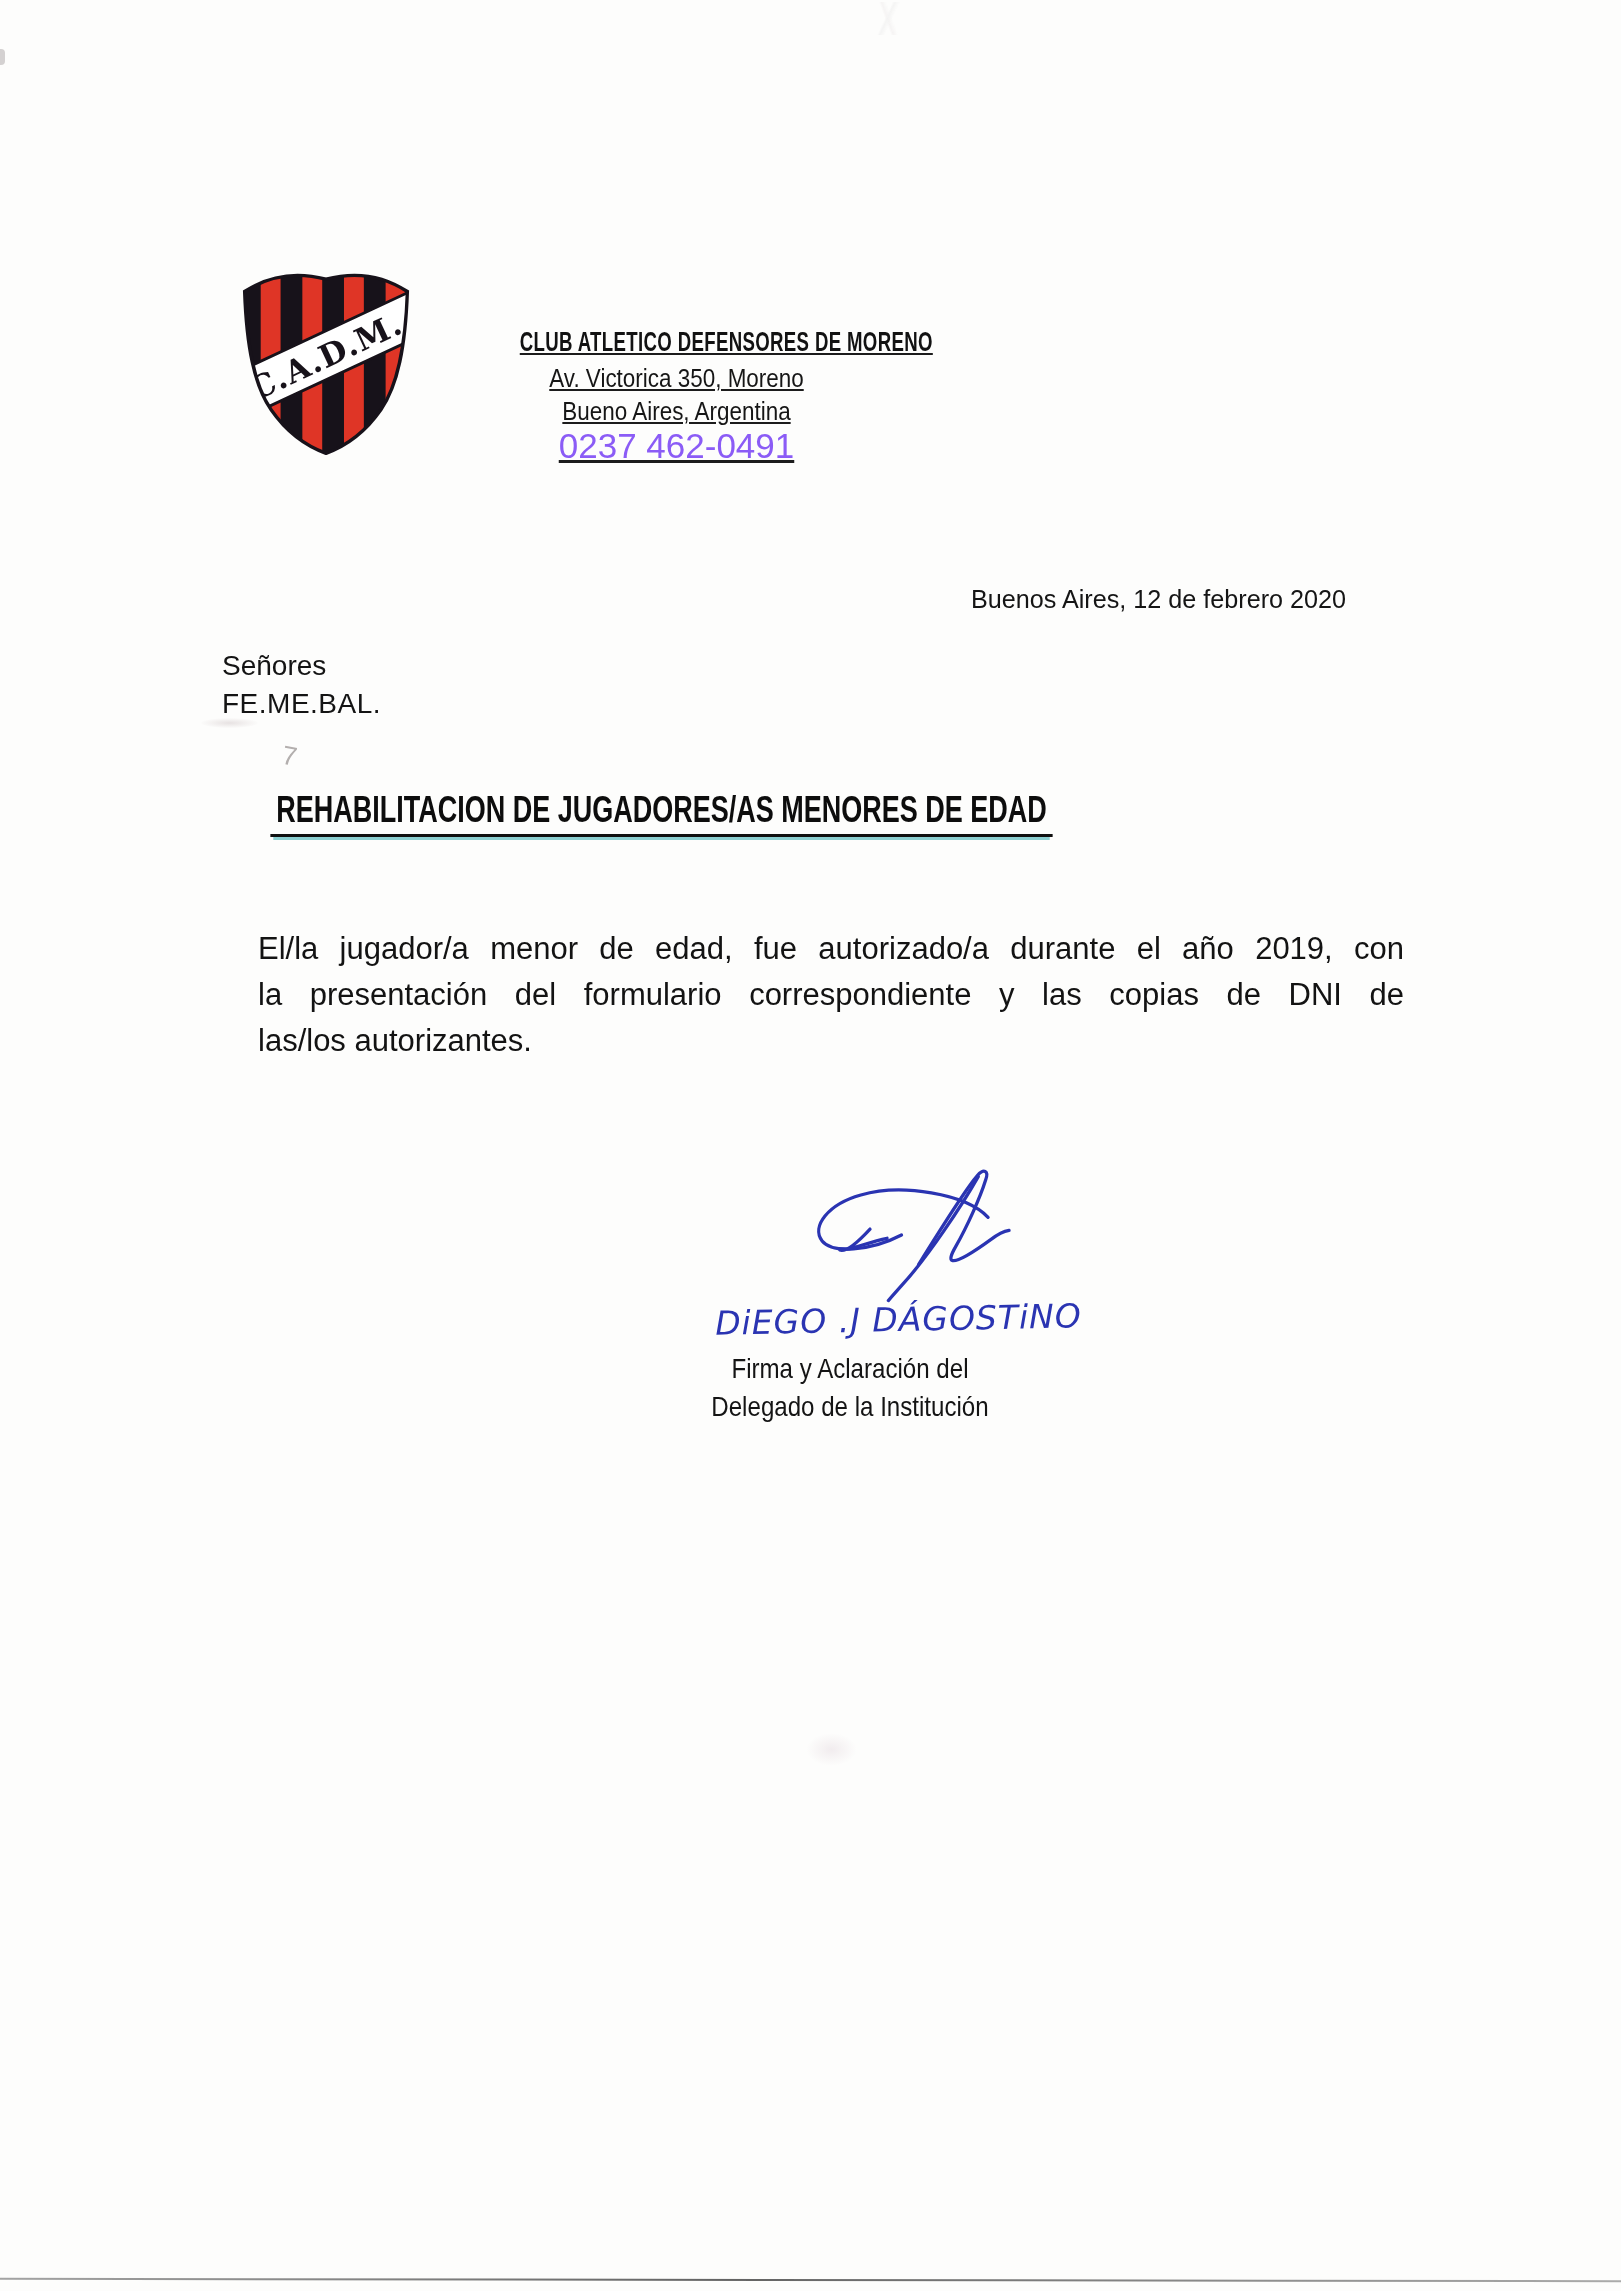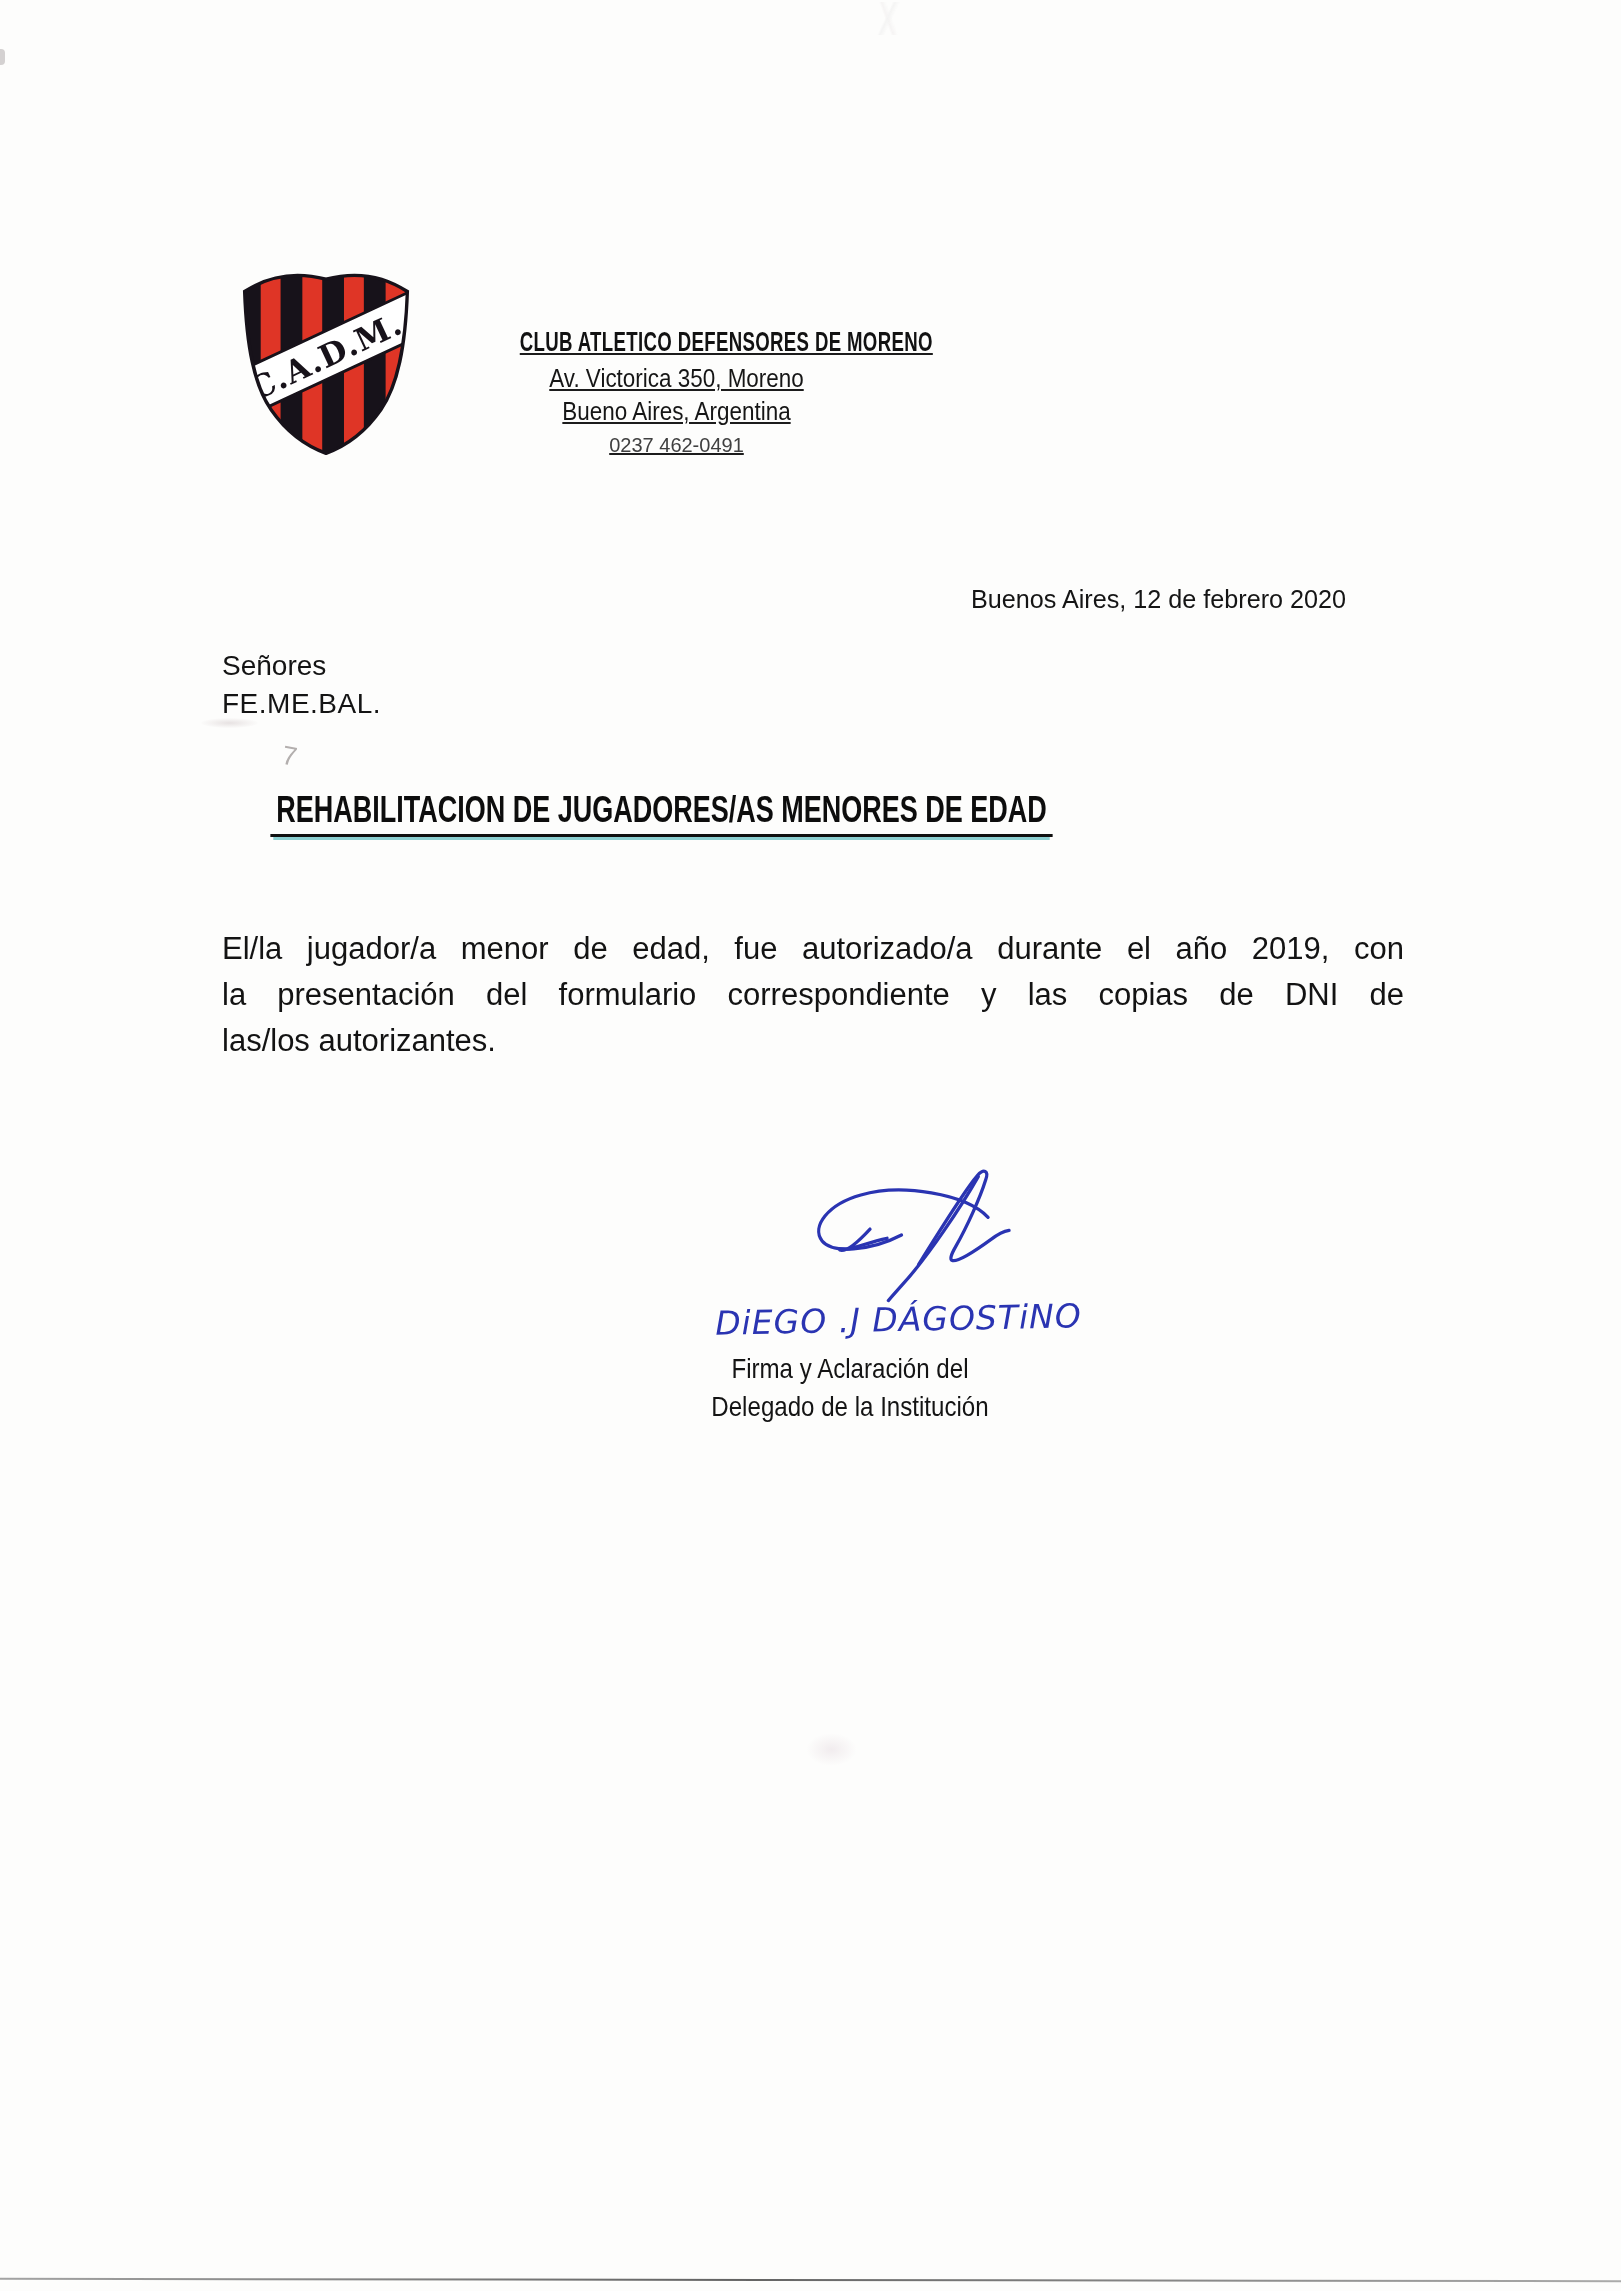--- a/index.html
+++ b/index.html
@@ -12,37 +12,37 @@
   
   .logo{position:absolute;left:231px;top:265px;width:190px;height:194px;}
   .header-info{position:absolute;left:446px;top:326px;width:461px;text-align:center;text-decoration:underline;}
   .club-name{
     display:block;font-weight:bold;font-size:27.4px;line-height:31px;white-space:nowrap;
     transform:scaleX(.68);transform-origin:center;letter-spacing:0.5px;color:#121212;
   }
   .addr{display:block;font-size:25.5px;line-height:33px;white-space:nowrap;
     transform:scaleX(.88);transform-origin:center;color:#161616;}
   .addr.first{margin-top:4.9px;}
-  .phone{display:block;font-size:20px;line-height:35px;white-space:nowrap;color:#404040;}
+  .phone{display:block;font-size:35px;line-height:35px;white-space:nowrap;color:#8b5cf6;}
   
   .date-line{position:absolute;left:971px;top:584px;font-size:26.5px;white-space:nowrap;
     transform:scaleX(.95);transform-origin:left center;color:#151515;}
   .recipient{position:absolute;left:222px;top:647px;font-size:28px;line-height:38px;color:#141414;}
   .recipient .l2{letter-spacing:0.5px;text-align:right;}
   .stray-mark{position:absolute;left:282px;top:741px;font-size:26.5px;color:#9b9594;
     transform:rotate(10deg);opacity:.75;}
   .title-wrap{position:absolute;left:0;top:790px;width:1344px;text-align:center;padding-right:21.6px;box-sizing:border-box;}
   .title{
     display:inline-block;font-weight:bold;font-size:36px;line-height:39px;white-space:nowrap;
     transform:scaleX(.75);transform-origin:center;color:#0d0d0d;letter-spacing:0;
     border-bottom:3.9px solid #101010;padding:0 7.8px 4.9px 7.8px;
     box-shadow:0 6.9px 0 -3.9px rgba(0,150,158,.45);
   }
   .body-text{position:absolute;left:222px;top:926px;width:1182px;font-size:31px;line-height:46px;color:#131313;}
-  .body-line{text-align:justify;text-align-last:justify;}
+  .body-line{text-align:justify;text-align-last:justify;margin-left:36px;}
   .body-line:last-child{text-align-last:left;}
   
   .sig-svg{position:absolute;left:790px;top:1166px;width:223px;height:138px;}
   .sig-name{
     position:absolute;left:683px;top:1300px;width:431px;text-align:center;
     font-family:"DejaVu Sans",sans-serif;font-style:italic;font-size:33px;white-space:nowrap;
     color:var(--sig_blue,#2a34b2);letter-spacing:1px;transform:rotate(-1.2deg);
   }
   .sig-caption{position:absolute;left:664px;top:1350px;width:372px;text-align:center;
     font-size:27.4px;line-height:38px;font-weight:bold;font-weight:normal;

